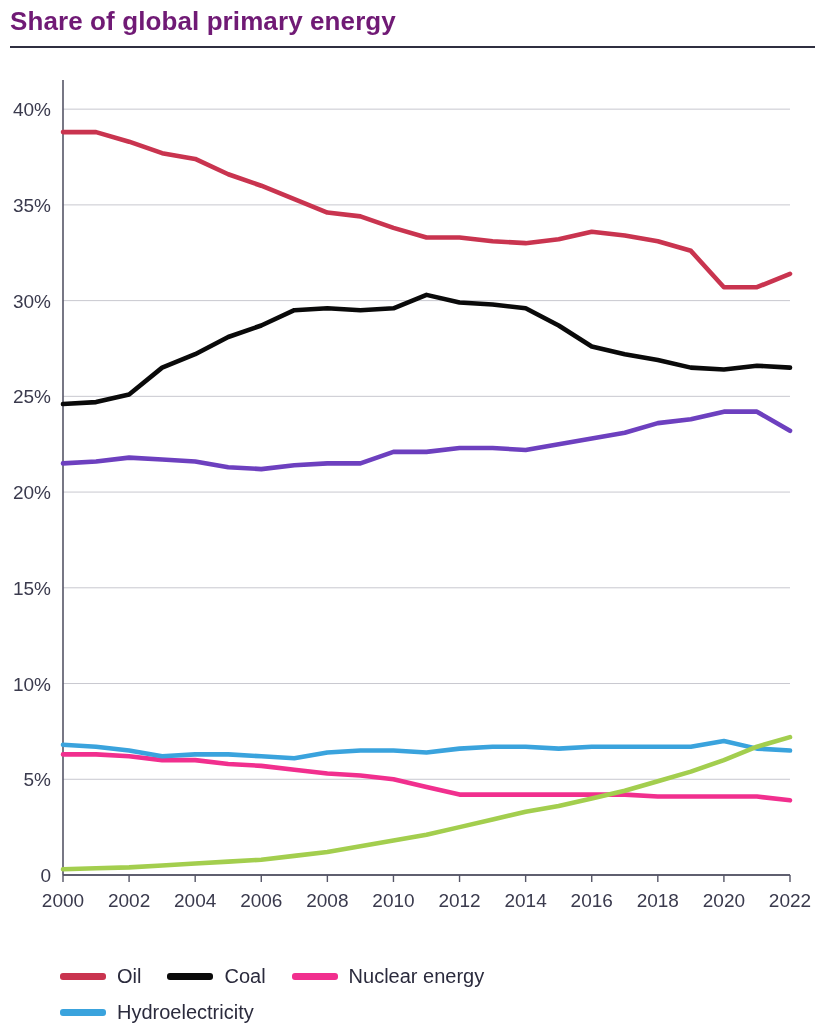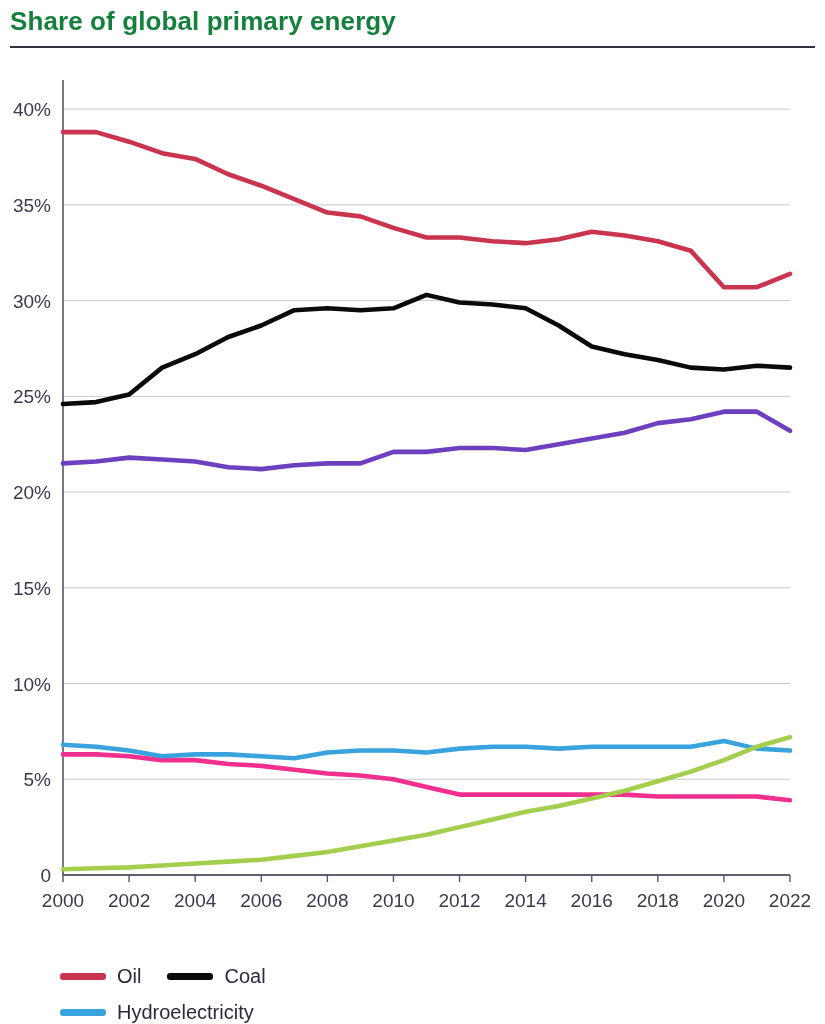--- a/index.html
+++ b/index.html
@@ -20,21 +20,21 @@
     height: 1024px;
     position: relative;
     box-sizing: border-box;
   }
   .title {
     position: absolute;
     left: 10px;
     top: 6px;
     font-size: 26px;
     font-weight: bold;
-    color: #15803d;
+    color: #701a75;
     letter-spacing: 0.1px;
     white-space: nowrap;
   }
   .title-rule {
     position: absolute;
     left: 10px;
     top: 46px;
     width: 805px;
     height: 2px;
     background: #2f2f40;
@@ -154,20 +154,24 @@
   <div class="legend">
     <div class="legend-row" id="legend-row-1">
         <div class="legend-item">
           <span class="legend-swatch" style="background: rgb(201, 52, 79);"></span>
           <span class="legend-text">Oil</span>
         </div>
         <div class="legend-item">
           <span class="legend-swatch" style="background: rgb(10, 10, 10);"></span>
           <span class="legend-text">Coal</span>
         </div>
+        <div class="legend-item">
+          <span class="legend-swatch" style="background: rgb(241, 47, 142);"></span>
+          <span class="legend-text">Nuclear energy</span>
+        </div>
       </div>
     <div class="legend-row" id="legend-row-2">
         <div class="legend-item">
           <span class="legend-swatch" style="background: rgb(58, 163, 221);"></span>
           <span class="legend-text">Hydroelectricity</span>
         </div>
       </div>
   </div>
 
 </div>

